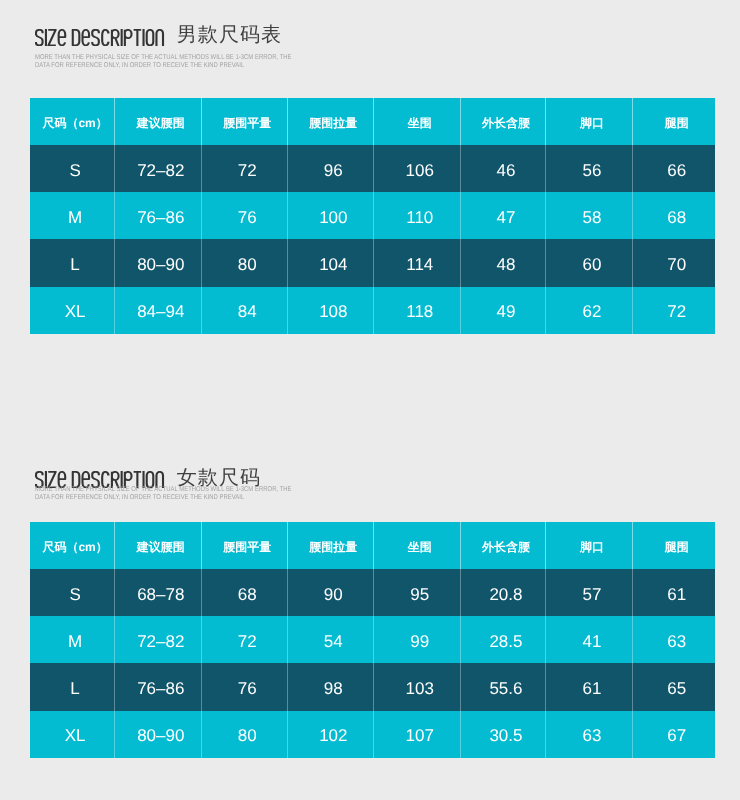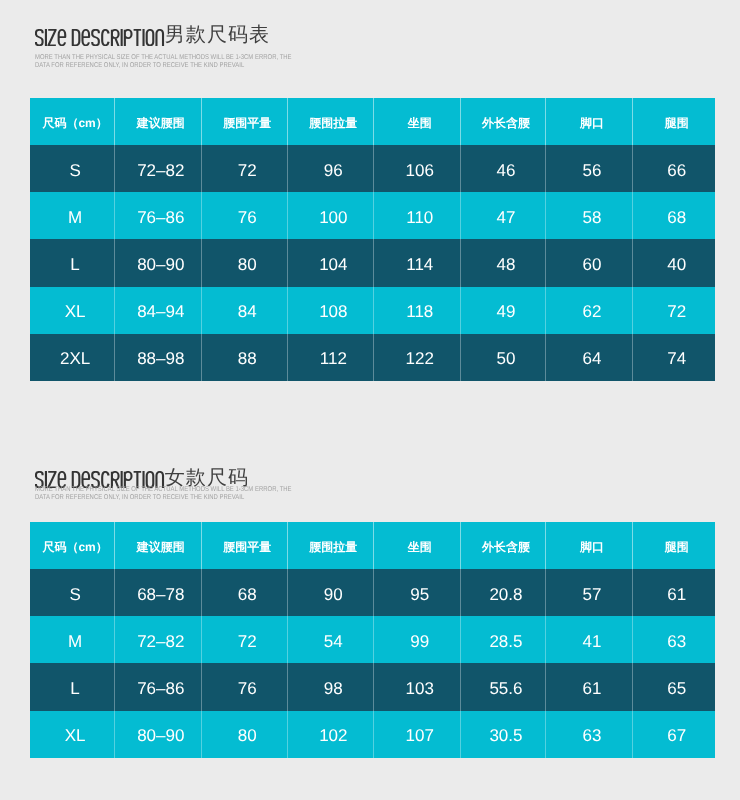--- a/index.html
+++ b/index.html
@@ -24,21 +24,21 @@
   .title-en svg { display: block; }
   .sr-text {
     position: absolute; left: 0; top: 0;
     width: 1px; height: 1px; overflow: hidden;
     clip: rect(0 0 0 0); white-space: nowrap;
     color: transparent; font-size: 1px;
   }
   .title-cn {
     transform: translateZ(0);
     font-size: 20px; line-height: 17.2px;
-    color: #3f3f3f; 
+    color: #3f3f3f; margin-left: 12px;
     position: relative; top: -1.2px;
     white-space: nowrap; letter-spacing: 1.1px;
   }
   .subtitle {
     position: absolute; left: 34.5px;
     width: 300px;
   }
   .subtitle-line {
     font-size: 7px; line-height: 7.6px;
     color: #a3a3a3; letter-spacing: 0.02px;
@@ -150,41 +150,31 @@
           <td>68</td>
         </tr>
         <tr class="dark">
           <td>L</td>
           <td>80–90</td>
           <td>80</td>
           <td>104</td>
           <td>114</td>
           <td>48</td>
           <td>60</td>
-          <td>40</td>
+          <td>70</td>
         </tr>
         <tr class="light">
           <td>XL</td>
           <td>84–94</td>
           <td>84</td>
           <td>108</td>
           <td>118</td>
           <td>49</td>
           <td>62</td>
           <td>72</td>
-        </tr>
-        <tr class="dark">
-          <td>2XL</td>
-          <td>88–98</td>
-          <td>88</td>
-          <td>112</td>
-          <td>122</td>
-          <td>50</td>
-          <td>64</td>
-          <td>74</td>
         </tr>
       </tbody>
     </table>
   </section>
   <section class="section">
     <div class="title-row" style="top:471px">
       <span class="title-en">
           <svg class="wordmark" height="17.2" preserveAspectRatio="none" viewBox="0 0 655 100" width="130.21">
             <g fill="none" stroke="#343434" stroke-width="10.6" stroke-linecap="butt" stroke-linejoin="round">
               <path transform="translate(0,0)" d="M38 24 L38 18 C38 10 31 5 21.5 5 C11 5 5 11 5 20 L5 30 C5 39 10 44 21.5 48 C33 52 38 58 38 68 L38 80 C38 90 31 95 21.5 95 C11 95 5 89 5 81 L5 76"></path>

